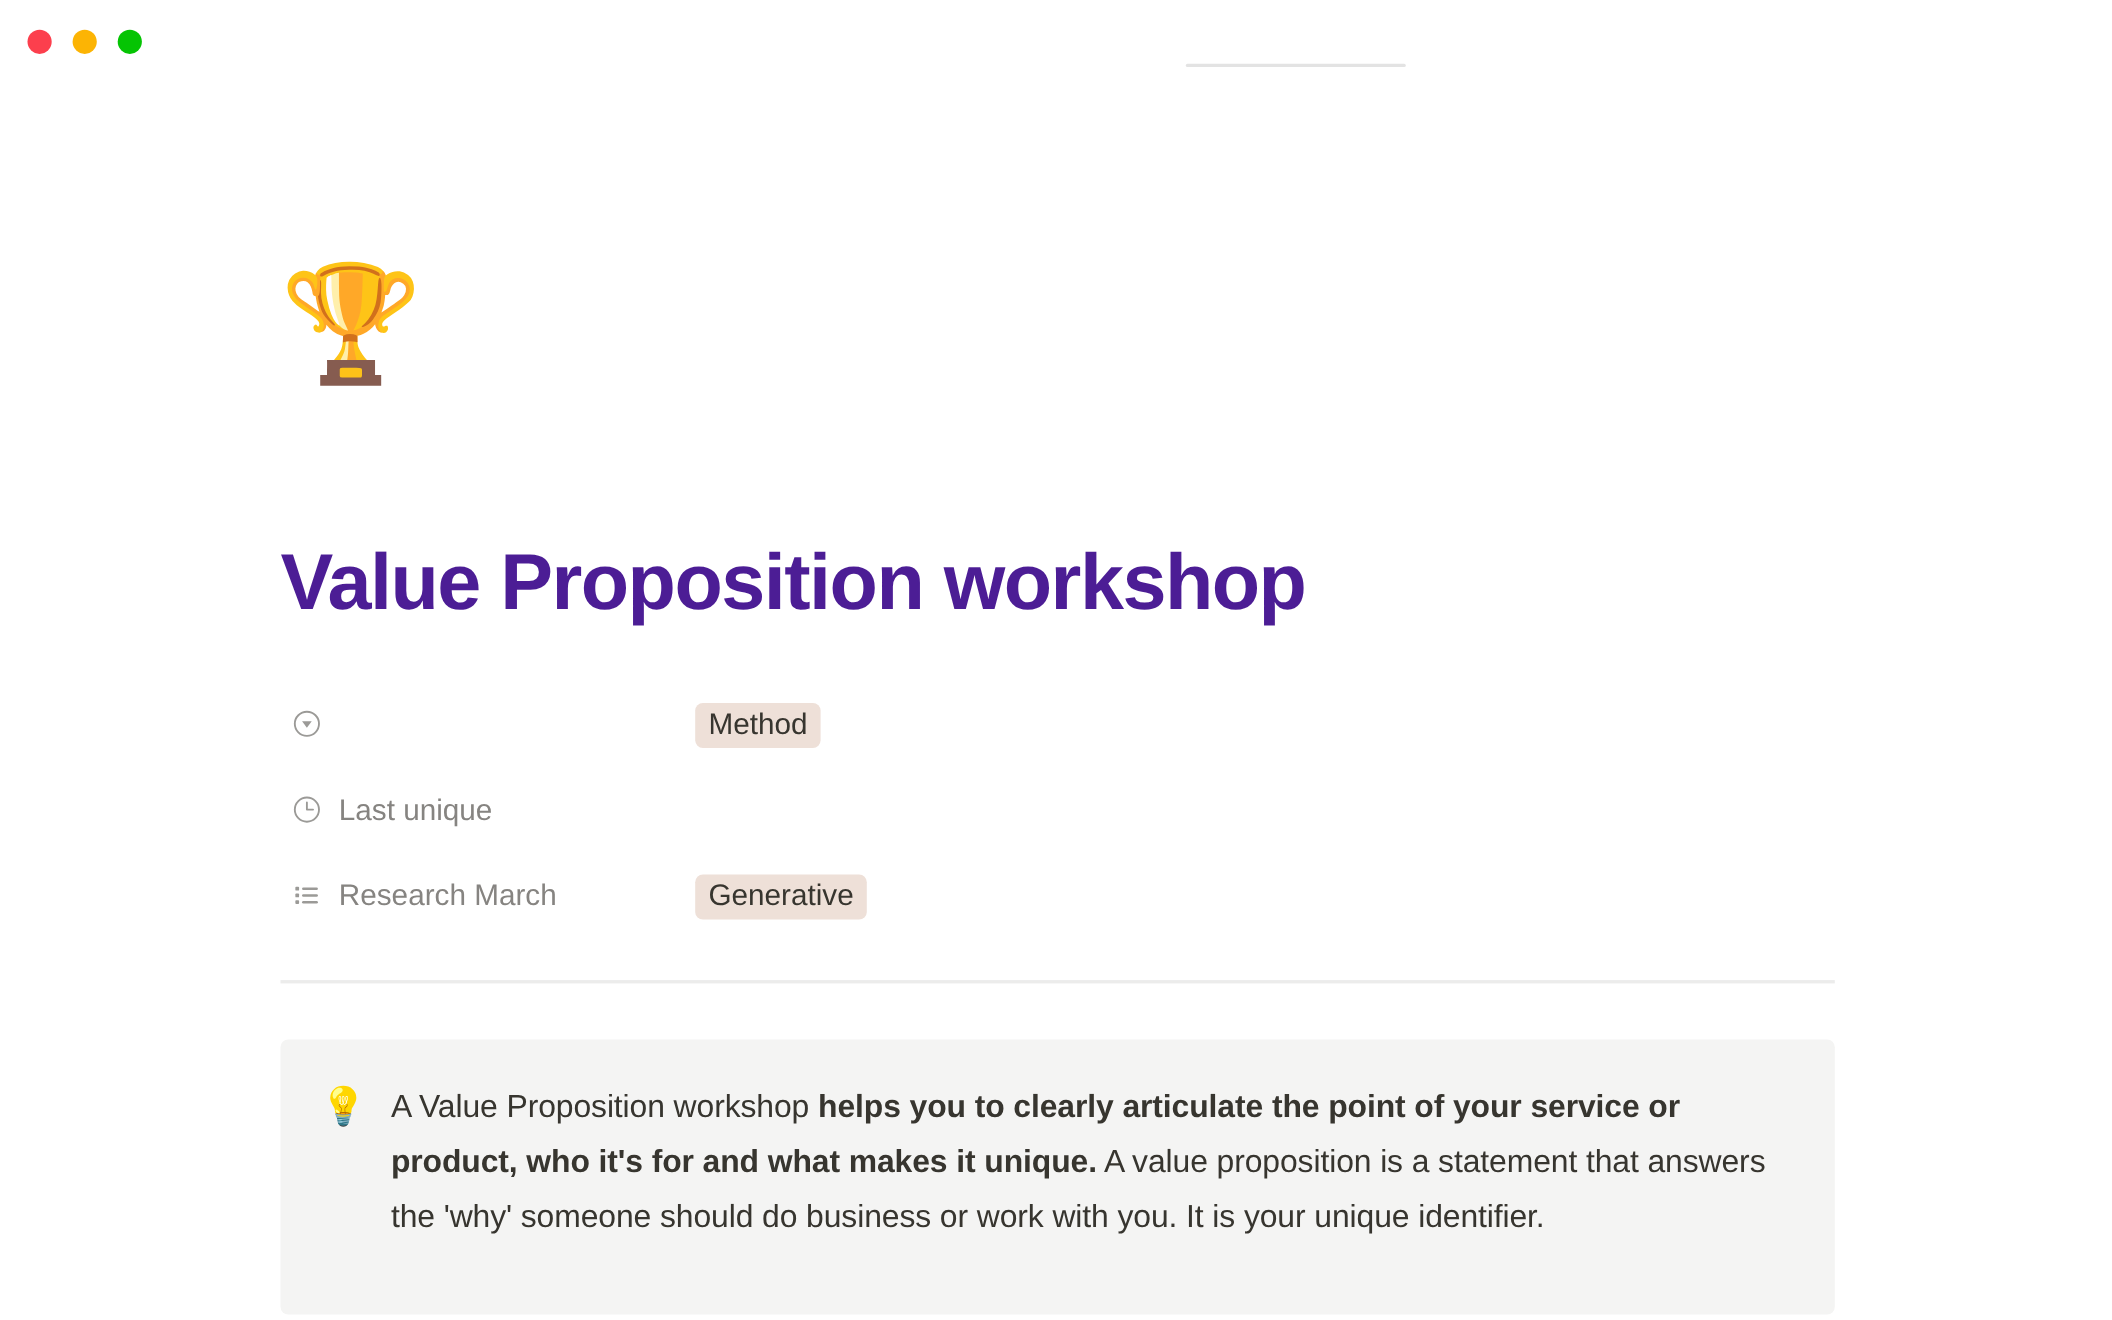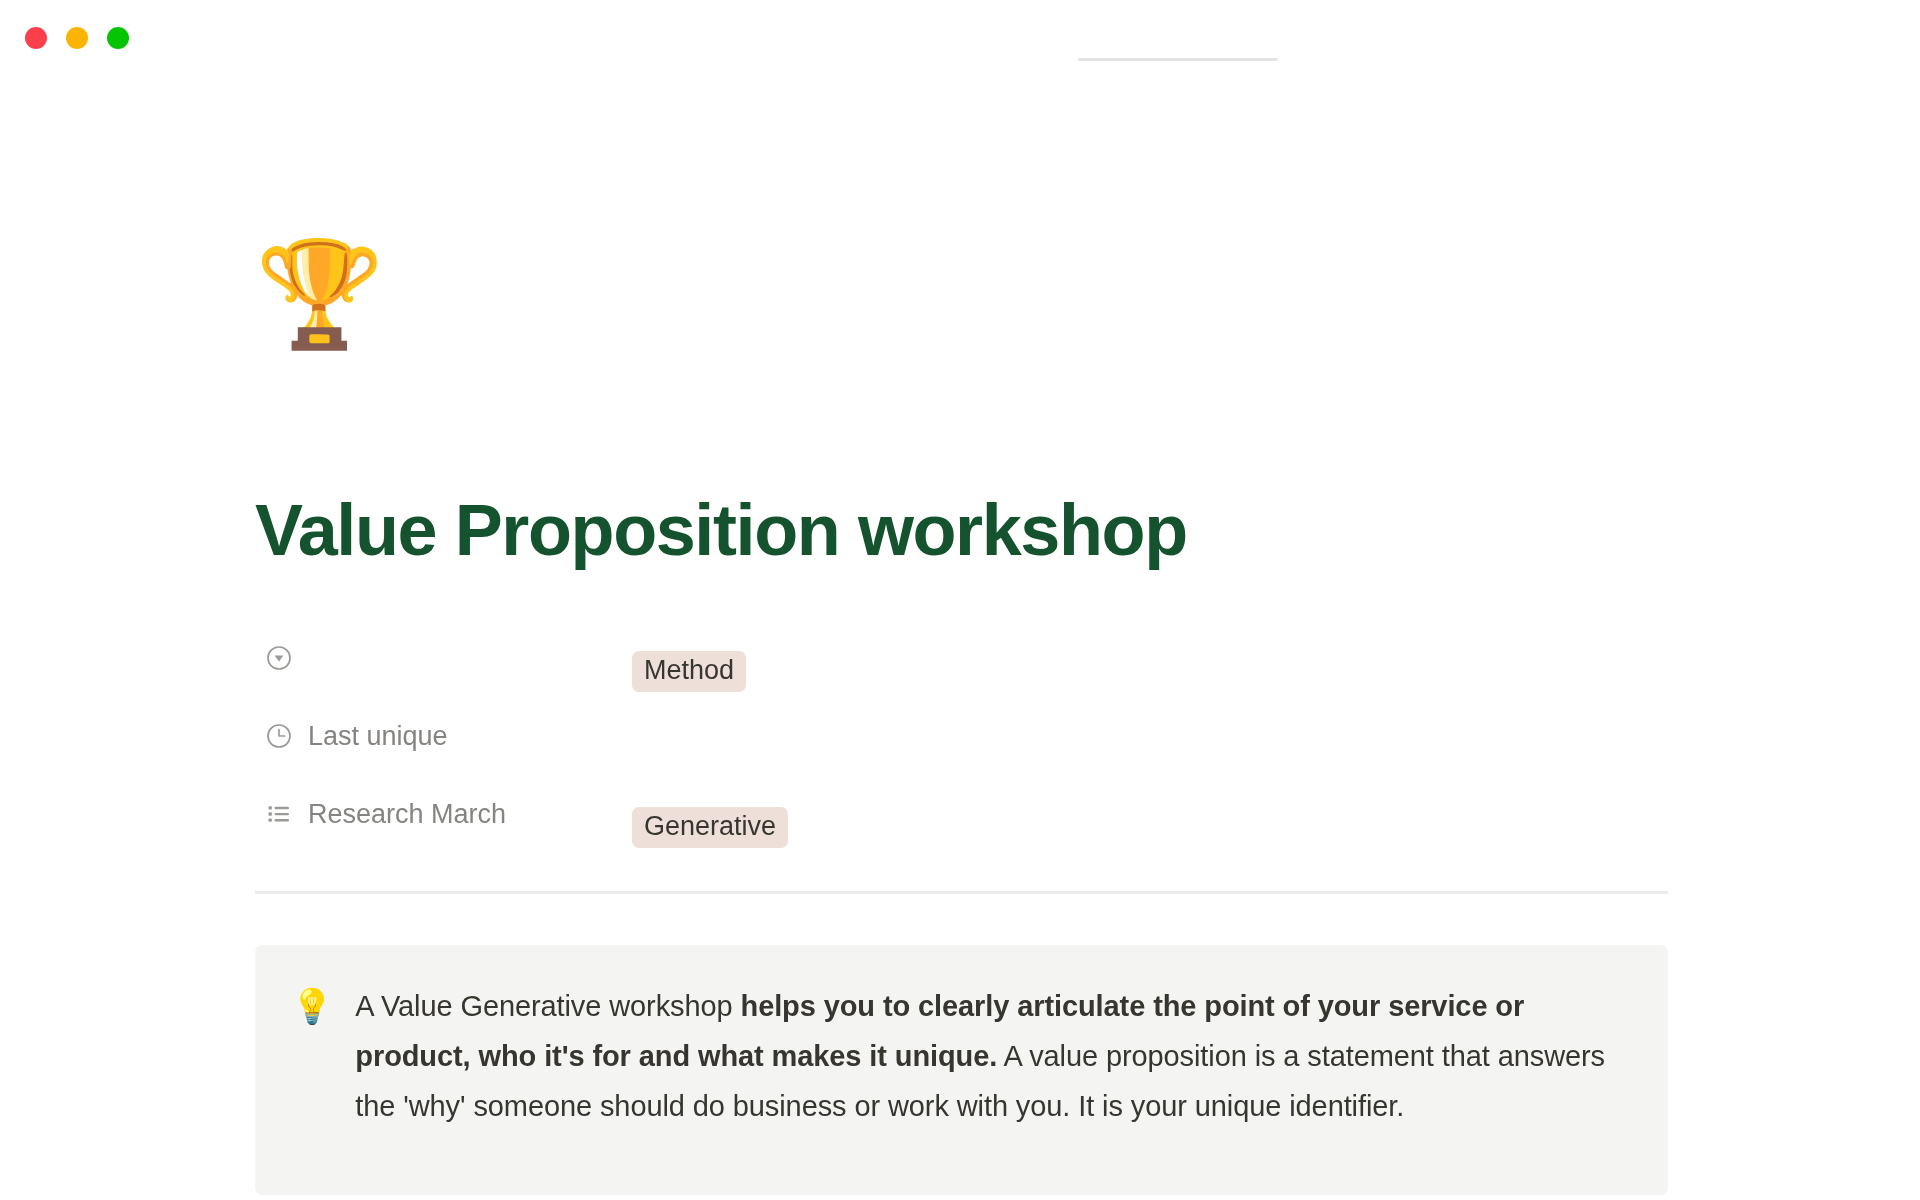--- a/index.html
+++ b/index.html
@@ -82,21 +82,21 @@
 
   .page-title {
     position: absolute;
     top: 487px;
     left: 0;
     width: 1400px;
     font-size: 72px;
     line-height: 86px;
     font-weight: 700;
     letter-spacing: -1.4px;
-    color: #14532d;
+    color: #4c1d95;
     white-space: nowrap;
   }
 
   
   .properties {
     position: absolute;
     top: 638px;
     left: 0;
     width: 1413px;
   }
@@ -129,21 +129,21 @@
     font-size: 27px;
     line-height: 40px;
     color: #868481;
     white-space: nowrap;
     overflow: hidden;
   }
 
   .prop-value {
     position: absolute;
     left: 353px;
-    top: 12px;
+    top: 0;
     font-size: 27px;
     line-height: 40px;
     color: #37352f;
     white-space: nowrap;
     padding-left: 24px;
   }
 
   .tag {
     display: inline-block;
     background: #eee0d8;
@@ -257,18 +257,18 @@
         </span>
       </div>
 
     </div>
 
     <div class="section-divider"></div>
 
     <div class="callout">
       <span class="callout-icon">💡</span>
       <div class="callout-text">
-        <span>A Value Generative workshop </span><b>helps you to clearly articulate the point of your service or product, who it's for and what makes it unique.</b><span> A value proposition is a statement that answers the 'why' someone should do business or work with you. It is your unique identifier.</span>
+        <span>A Value Proposition workshop </span><b>helps you to clearly articulate the point of your service or product, who it's for and what makes it unique.</b><span> A value proposition is a statement that answers the 'why' someone should do business or work with you. It is your unique identifier.</span>
       </div>
     </div>
 
   </div>
 </div>
 
 </body></html>

